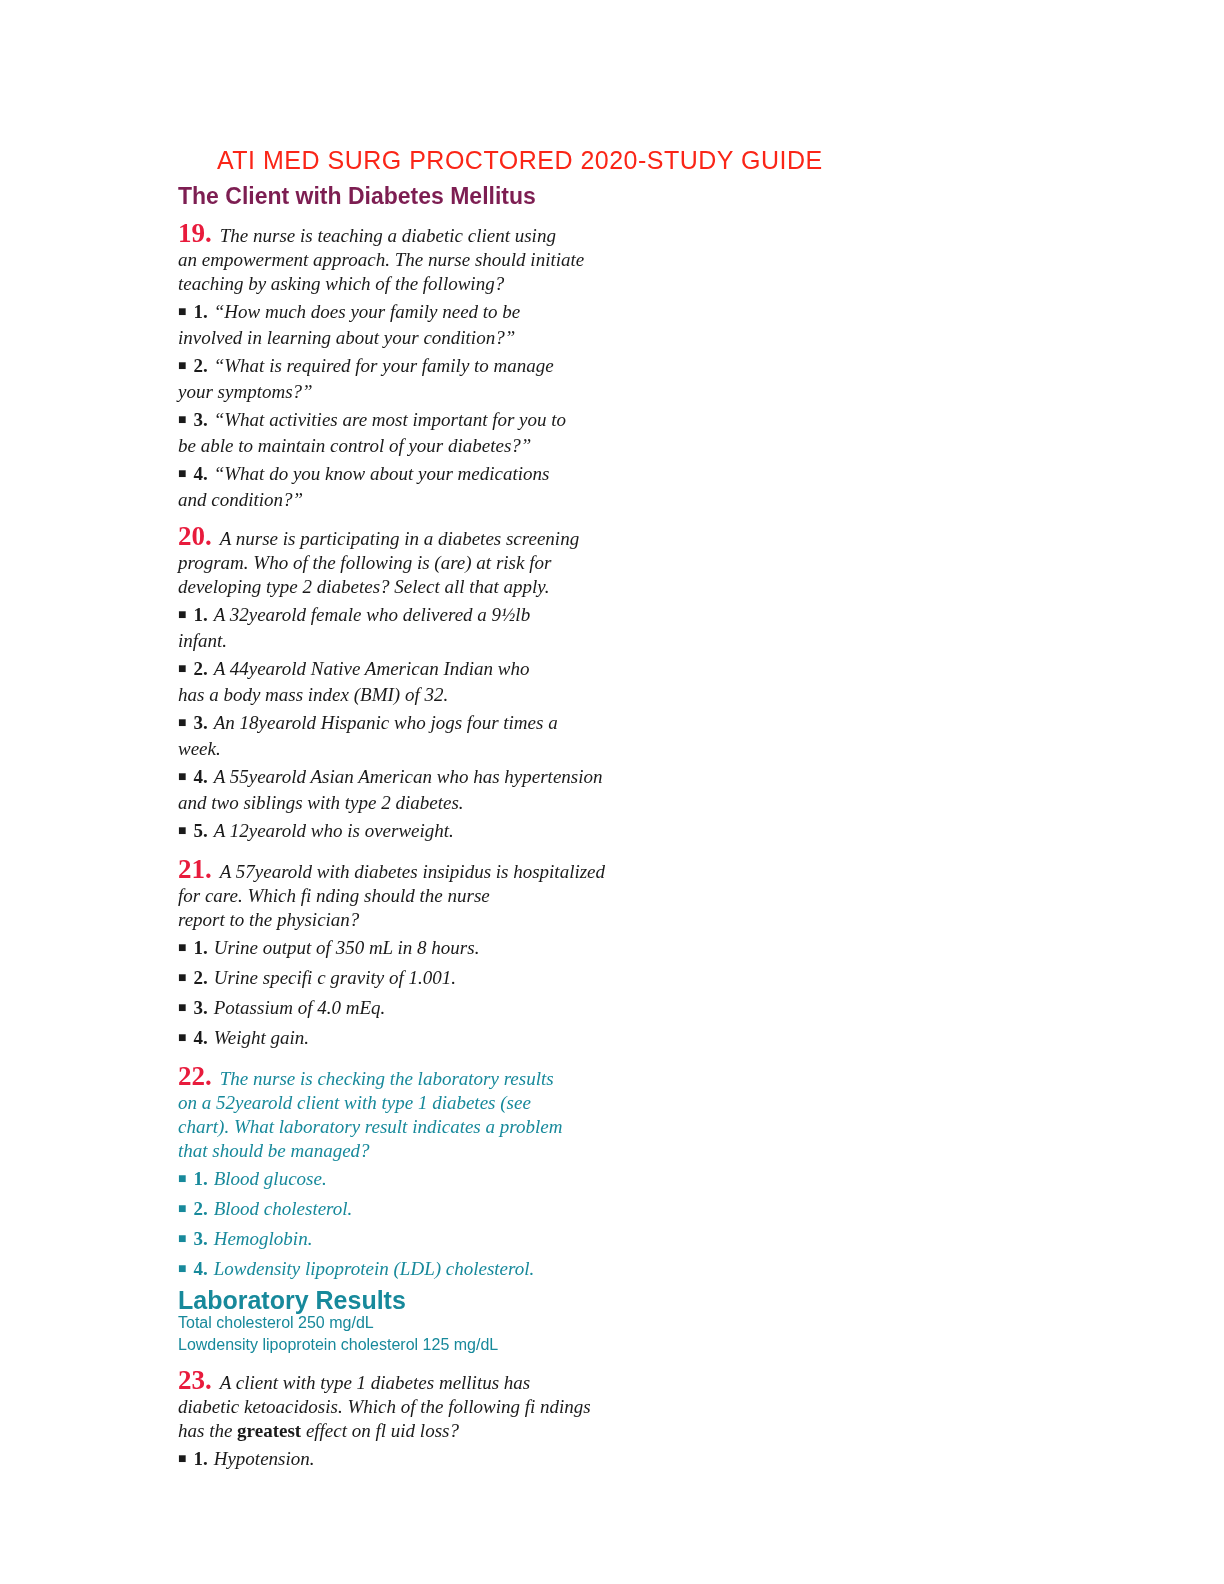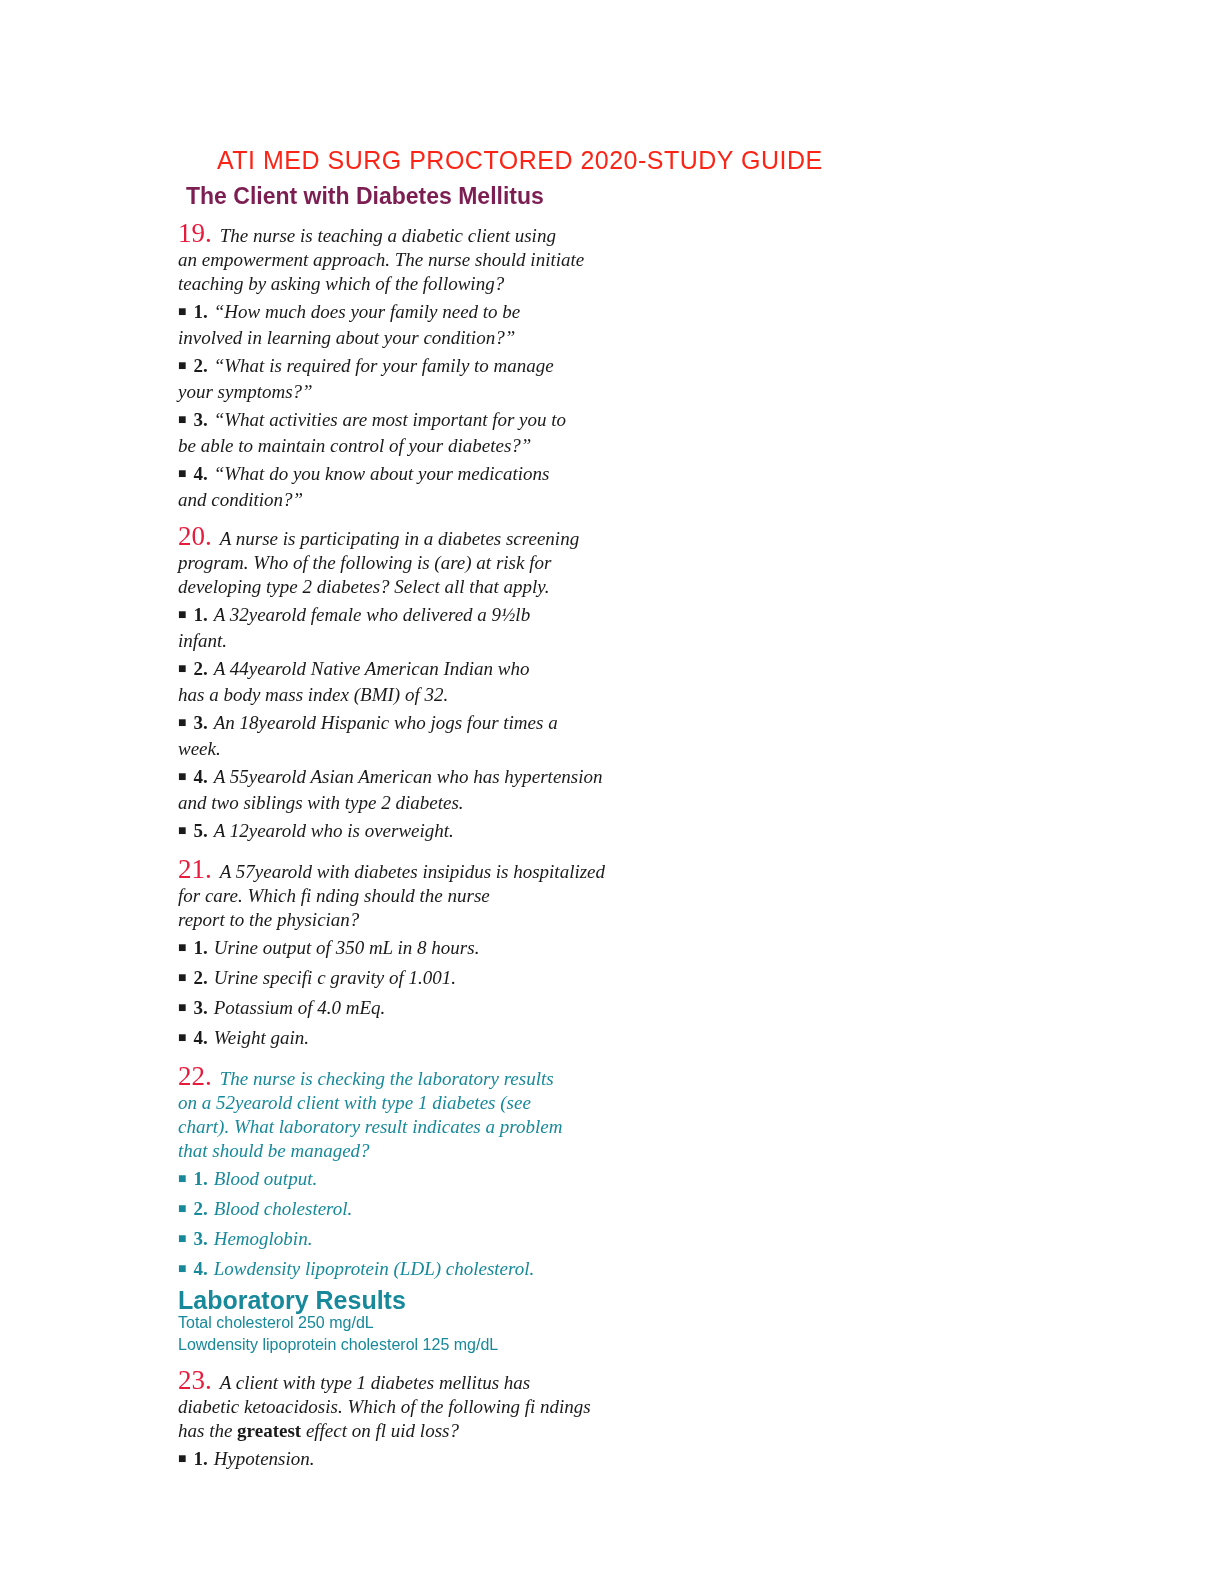--- a/index.html
+++ b/index.html
@@ -14,26 +14,26 @@
     position:relative;width:1224px;height:1584px;background:#ffffff;
     overflow:hidden;font-family:"Liberation Serif",serif;color:var(--ink);
   }
   .content{position:absolute;left:178px;top:146px;width:566px;}
   .doc-title{
     font-family:"Liberation Sans",sans-serif;font-size:25px;line-height:28px;
     letter-spacing:.5px;color:var(--red);margin:0 0 9px 39px;white-space:nowrap;
   }
   .doc-subtitle{
     font-family:"Liberation Sans",sans-serif;font-weight:bold;font-size:23px;
-    line-height:26px;color:var(--plum);margin:8px;
+    line-height:26px;color:var(--plum);margin:0;
   }
   .q{margin-top:12px;}
   .q-text{margin:0;font-size:19px;line-height:24px;}
   .q-num{
-    font-size:27px;font-weight:normal;color:var(--crimson);
+    font-size:27px;font-weight:bold;color:var(--crimson);
     margin-right:8px;font-style:normal;
   }
   .q-body{font-style:italic;white-space:pre-line;}
   .opt{margin:4px 0 0 0;font-size:19px;line-height:24px;}
   .sq{font-size:14px;margin-right:7px;font-style:normal;position:relative;top:-2px;}
   .opt-num{font-weight:bold;margin-right:6px;}
   .opt-text{font-style:italic;white-space:pre-line;}
   .teal-text{color:var(--teal);}
   .bold-word{font-weight:bold;font-style:normal;}
   .lab{font-family:"Liberation Sans",sans-serif;color:var(--teal);margin-top:5px;}
@@ -87,21 +87,21 @@
       <p class="opt"><span class="sq">■</span><span class="opt-num">2.</span><span class="opt-text">Urine specifi c gravity of 1.001.</span></p>
       <p class="opt"><span class="sq">■</span><span class="opt-num">3.</span><span class="opt-text">Potassium of 4.0 mEq.</span></p>
       <p class="opt"><span class="sq">■</span><span class="opt-num">4.</span><span class="opt-text">Weight gain.</span></p>
     </div>
 
     <div class="q">
       <p class="q-text"><span class="q-num">22.</span><span class="q-body teal-text">The nurse is checking the laboratory results
 on a 52yearold client with type 1 diabetes (see
 chart). What laboratory result indicates a problem
 that should be managed?</span></p>
-      <p class="opt teal-text"><span class="sq">■</span><span class="opt-num">1.</span><span class="opt-text">Blood output.</span></p>
+      <p class="opt teal-text"><span class="sq">■</span><span class="opt-num">1.</span><span class="opt-text">Blood glucose.</span></p>
       <p class="opt teal-text"><span class="sq">■</span><span class="opt-num">2.</span><span class="opt-text">Blood cholesterol.</span></p>
       <p class="opt teal-text"><span class="sq">■</span><span class="opt-num">3.</span><span class="opt-text">Hemoglobin.</span></p>
       <p class="opt teal-text"><span class="sq">■</span><span class="opt-num">4.</span><span class="opt-text">Lowdensity lipoprotein (LDL) cholesterol.</span></p>
     </div>
 
     <div class="lab">
       <p class="lab-h">Laboratory Results</p>
       <p class="lab-row">Total cholesterol 250 mg/dL</p>
       <p class="lab-row">Lowdensity lipoprotein cholesterol 125 mg/dL</p>
     </div>

